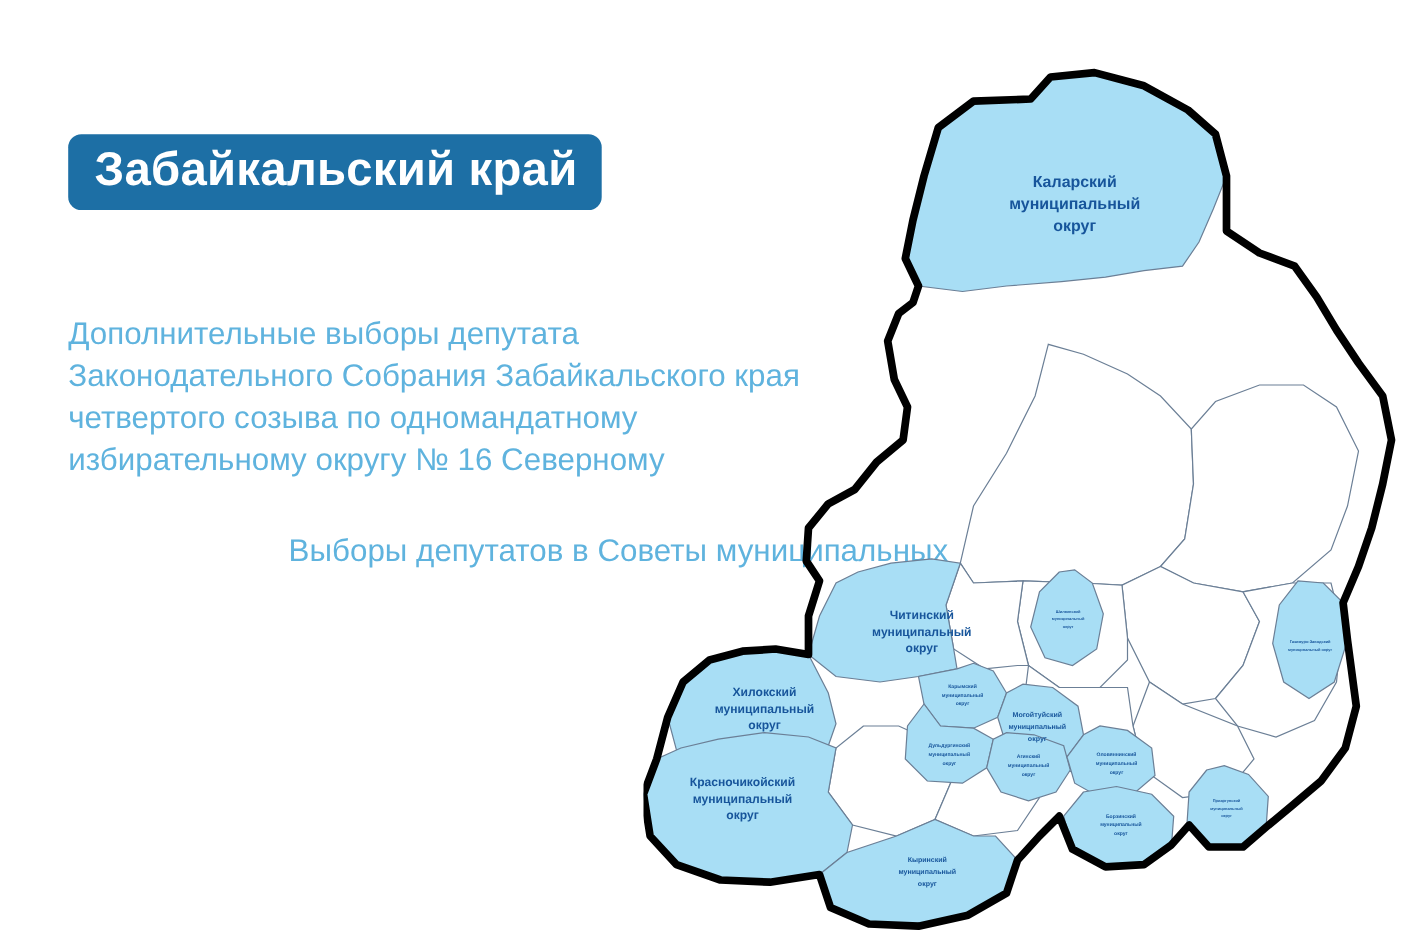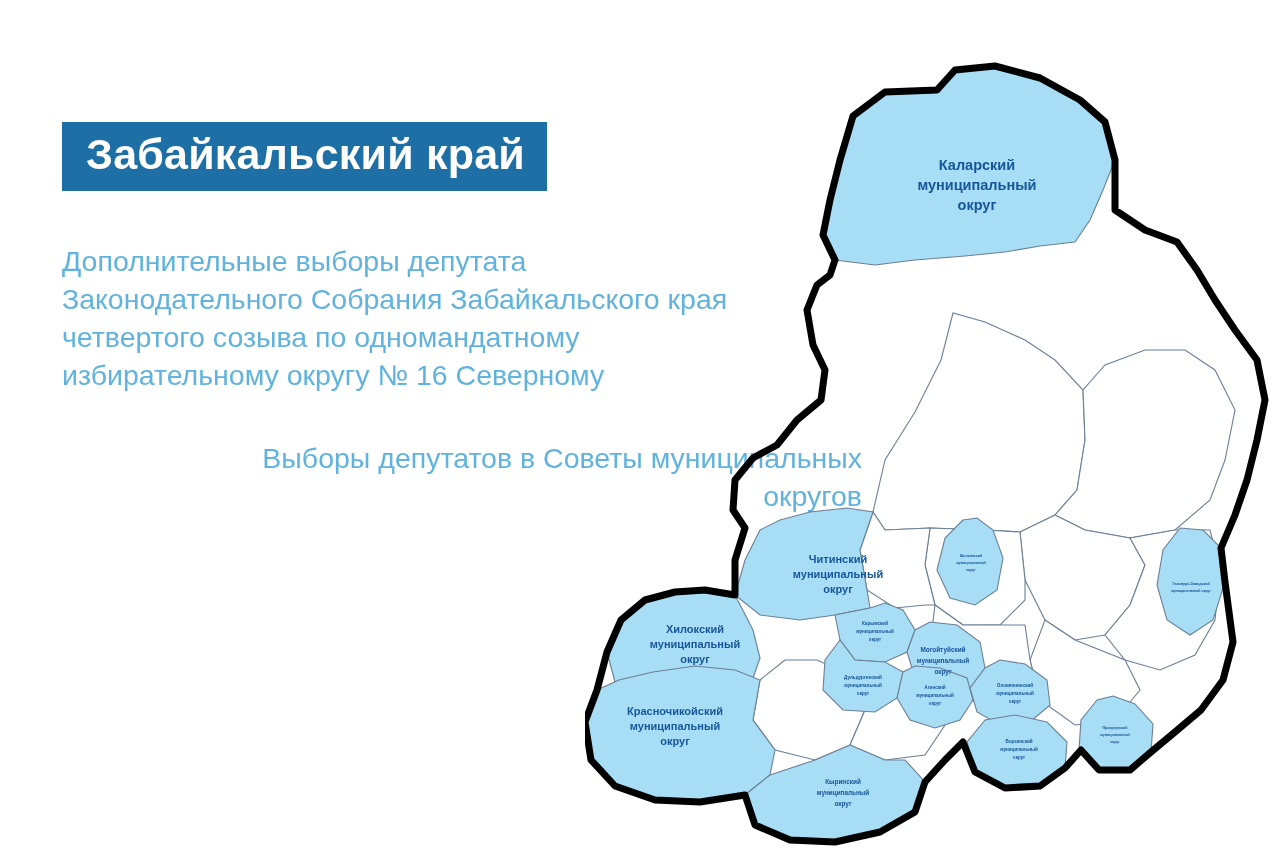--- a/index.html
+++ b/index.html
@@ -14,36 +14,38 @@
 
   
   .text-col{
     position:absolute;left:0;top:0;width:640px;height:853px;
   }
   .title-banner{
     position:absolute;left:62px;top:122px;
     background:#1d6fa5;
     padding:10px 22px 14px 24px;
     display:inline-block;
+    border-radius:12px;
   }
   .title-banner .title-text{
     color:#ffffff;
     font-size:43px;
     font-weight:bold;
     letter-spacing:0.2px;
     line-height:1.05;
     white-space:nowrap;
   }
   .para{
     position:absolute;left:62px;
     color:#5fb3de;
     font-size:28.5px;
     line-height:1.33;
     font-weight:normal;
     white-space:pre-line;
+    margin-top:43px;
   }
   .para-1{top:243px;width:900px;}
   .para-2{top:440px;width:800px;text-align:right;}
 
   
   .map-wrap{
     position:absolute;left:585px;top:60px;
     width:700px;height:790px;
   }
   .map-svg{display:block;width:700px;height:790px;}

